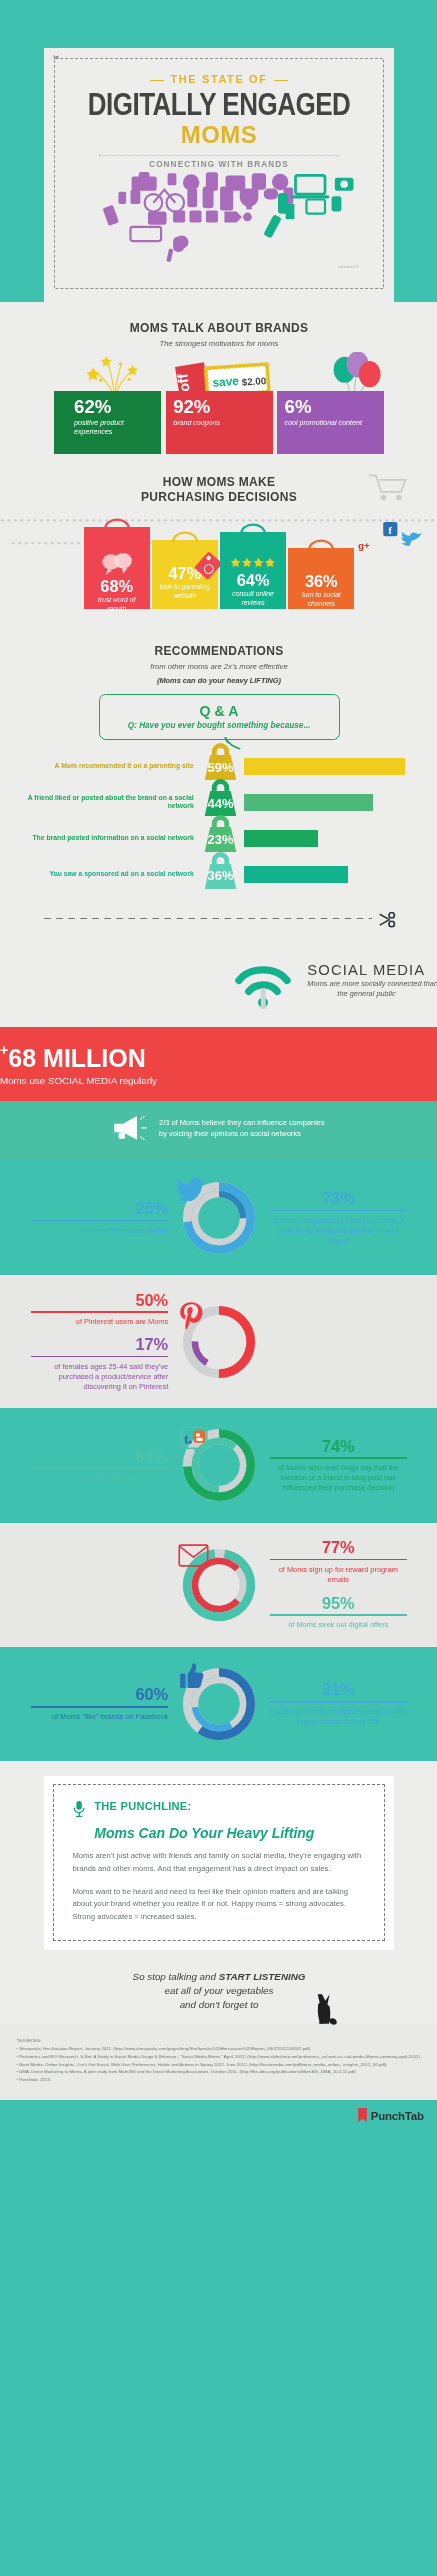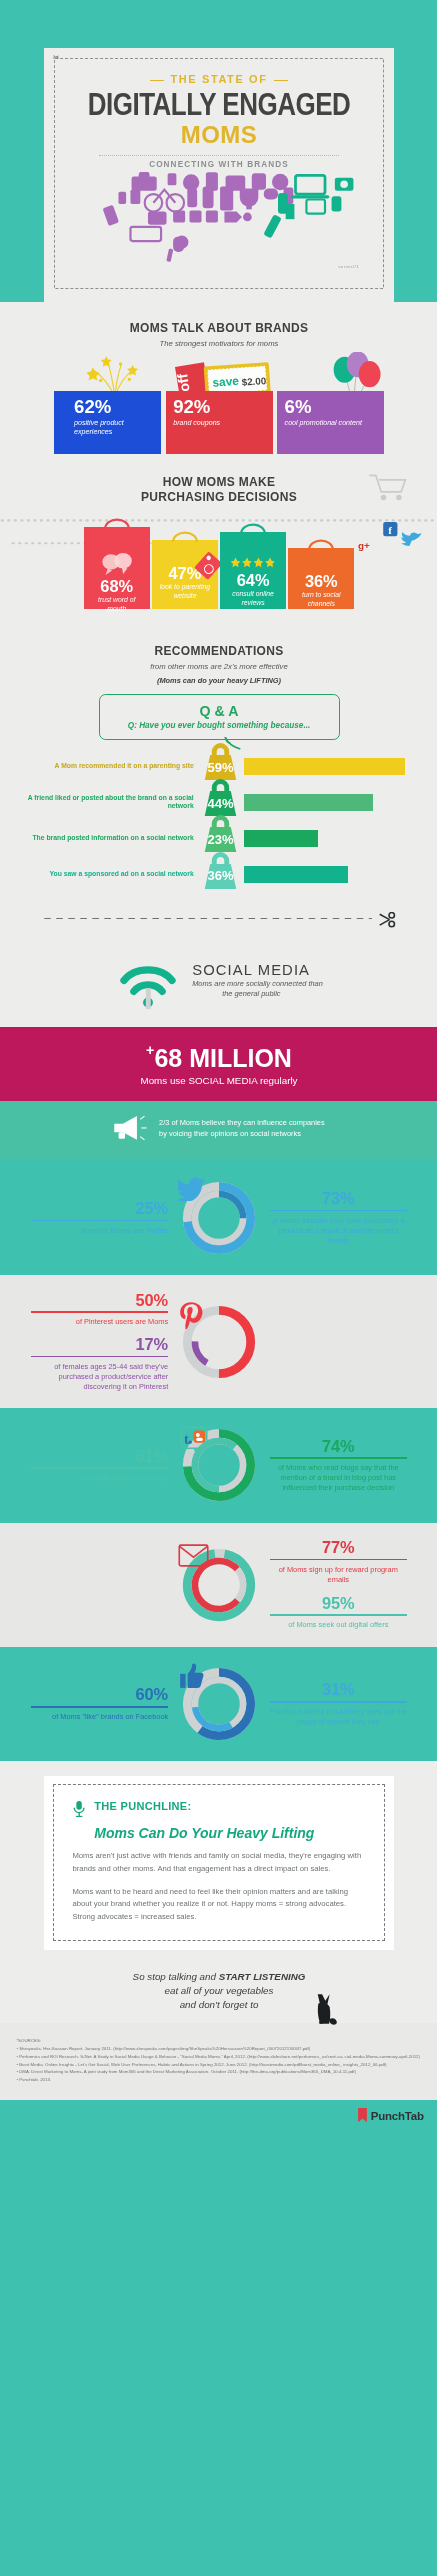--- a/index.html
+++ b/index.html
@@ -59,21 +59,21 @@
   .series { position:absolute; right:14.2px; bottom:7.7px;
     color:#9aa0a2; font-size:4.4px; letter-spacing:0.5px; }
   .scissor { position:absolute; left:8.8px; top:4.4px; font-size:8.2px; color:#5d6264;}
 
   
   .block { background:#ededeb; padding:18.6px 0 5.5px 0; }
   .cards { display:flex; justify-content:center; gap:4.4px; margin-top:43px; }
   .card { width:107px; height:63px; padding:6.6px 7.7px; color:#fff; position:relative;}
   .card .pc { font-size:18.6px; font-weight:bold; line-height:1; }
   .card .lbl { font-size:7.1px; font-style:italic; margin-top:2.2px; line-height:1.25;}
-  .card.c1 { background:#1d4ed8;padding-left:20px; }
+  .card.c1 { background:#15803d;padding-left:20px; }
   .card.c2 { background:#e03a45; }
   .card.c3 { background:#9b59b6; }
 
   
   .abs { position:absolute; }
 
   
   .bags { display:flex; justify-content:center; align-items:flex-end;
           gap:2.2px; margin-top:22px; padding-bottom:3.3px;}
   .bag { width:66px; color:#fff; position:relative; text-align:center;}
@@ -102,25 +102,25 @@
   .qrows { margin-top:12px; }
   .qrow { display:flex; align-items:center; height:28.4px; margin-bottom:7.7px; }
   .qlabel { width:197px; text-align:right; padding-right:3.3px;
             font-size:6.8px; line-height:1.2; font-weight:bold; }
   .weight { width:47px; position:relative; height:28.4px; flex:0 0 47px;}
   .weight .num { position:absolute; left:0; right:0; top:7.7px;
                  text-align:center; color:#fff; font-size:13px; font-weight:bold;}
   .qbar { height:17.5px; }
 
   
-  .sm-head { display:flex; align-items:center; justify-content:center;
+  .sm-head { display:flex; align-items:center; justify-content:flex-end;
              gap:11px; padding:14.2px 0 5.5px 0; }
   .sm-title { font-size:14.8px; letter-spacing:1.1px; color:#3f3f3f; }
   .sm-sub { font-size:7.4px; font-style:italic; color:#55585a; line-height:1.35; margin-top:1.1px;}
-  .teal-band { background:#be185d; color:#fff; text-align:center; padding:15.3px 0 14.2px 0;}
+  .teal-band { background:#ef4444; color:#fff; padding:15.3px 0 14.2px 0;}
   .teal-band .big { font-size:25px; font-weight:bold; letter-spacing:0px;}
   .teal-band .big sup { font-size:14.2px; vertical-align:12px; }
   .teal-band .sm { font-size:9.8px; margin-top:2.2px; }
   .teal-band2 { background:#49bfa3; color:#fff; padding:14.2px 0 18.6px 0;}
   .megaline { display:flex; gap:9.8px; justify-content:center; align-items:center;}
   .megaline .txt { font-size:7.4px; line-height:1.5; max-width:230px;}
 
   
   .drow { display:flex; align-items:center; justify-content:center;
           gap:9.8px; padding:16.4px 0; }

